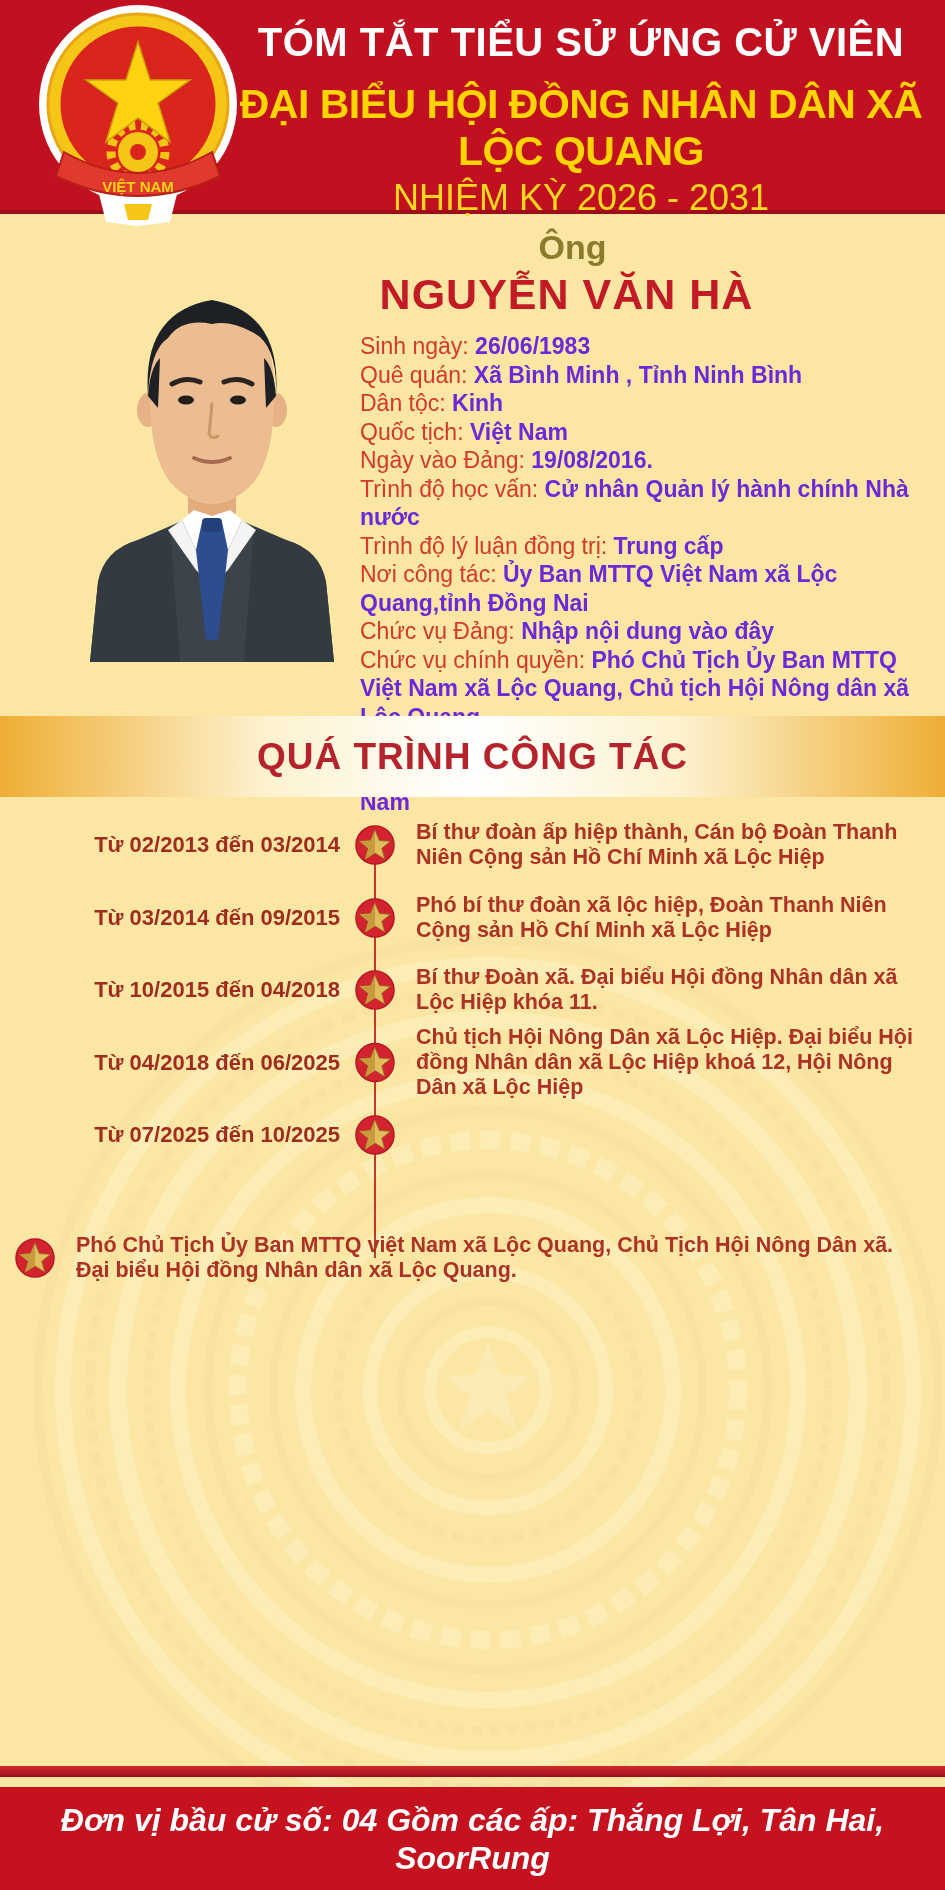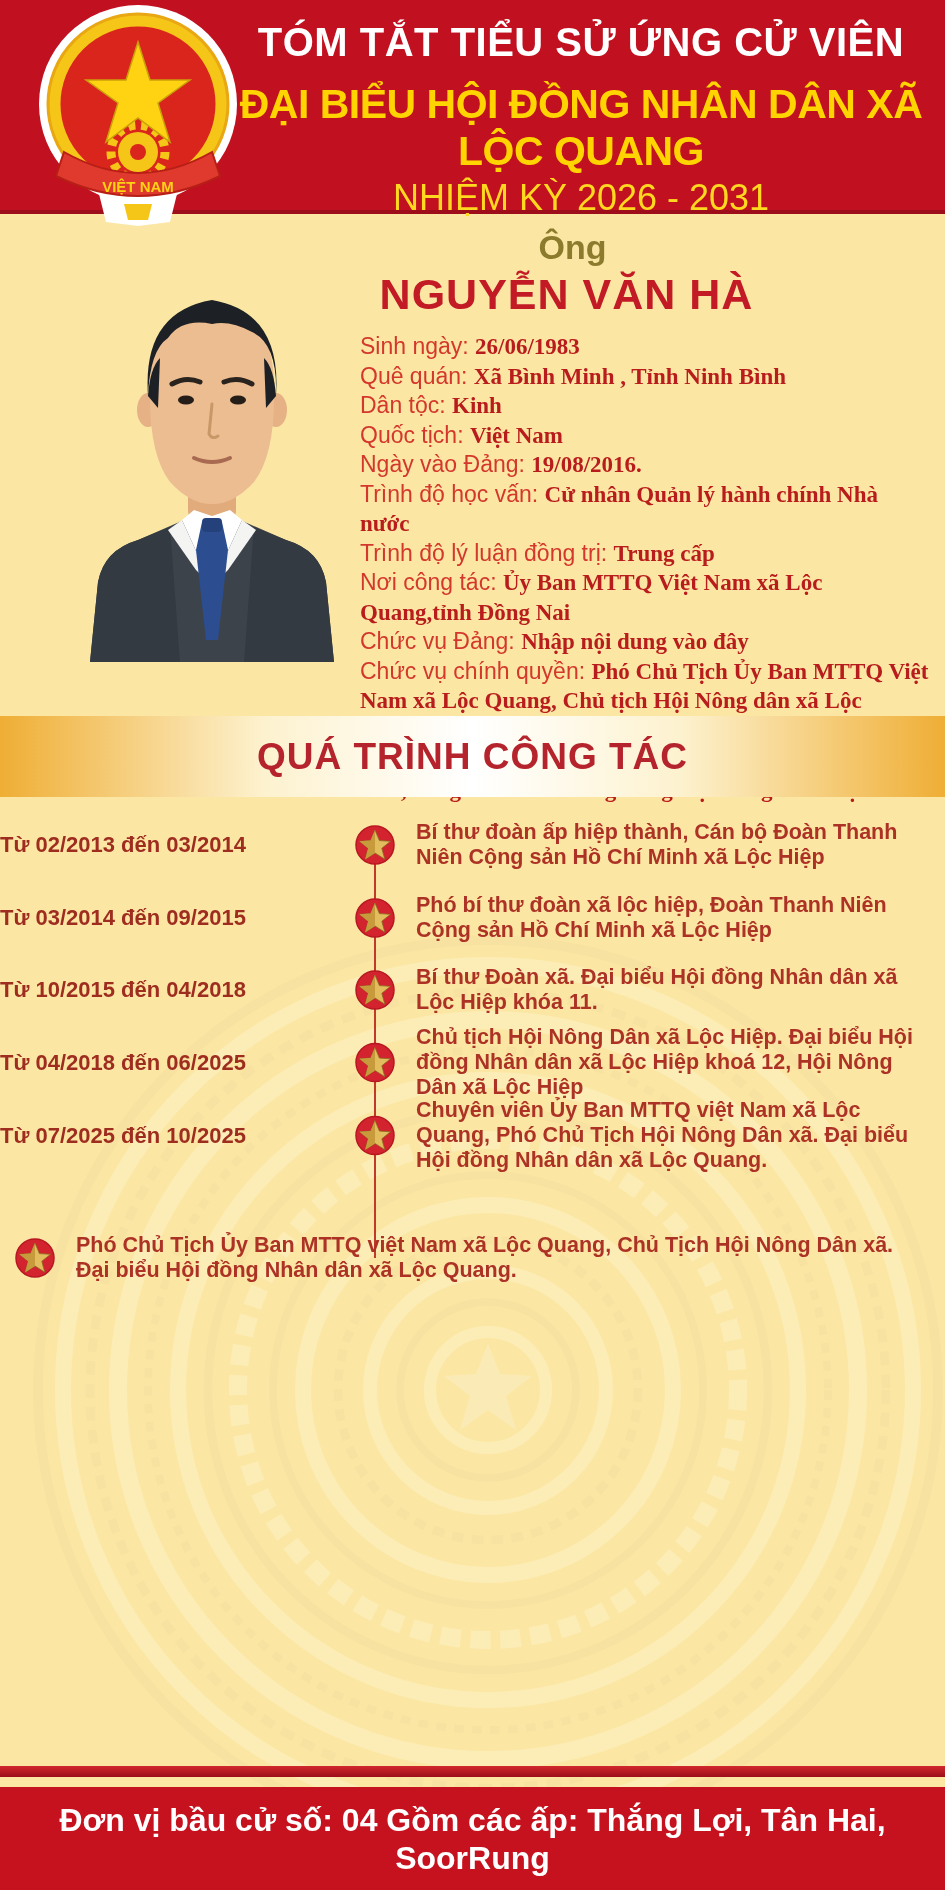--- a/index.html
+++ b/index.html
@@ -22,44 +22,44 @@
   
   .honorific{ position:absolute; top:228px; left:200px; right:0; z-index:1;
     text-align:center; color:#8c7b2c; font-size:34px; font-weight:700;}
   .name{ position:absolute; top:270px; left:200px; right:12px; z-index:1;
     text-align:center; color:#c21b26; font-size:43px; font-weight:700; letter-spacing:1px;}
   .photo{ position:absolute; left:84px; top:248px; width:256px; height:414px; z-index:1;}
   .details{ position:absolute; top:332px; left:360px; right:12px; z-index:1;
     font-size:23px; line-height:28.5px; }
   .drow{ color:#d4382d; }
   .dlabel{ font-weight:400; }
-  .dvalue{ color:#b91c1c; font-weight:700;font-family:Liberation Serif, serif; }
+  .dvalue{ color:#6d28d9; font-weight:700; }
   
   .band{
     position:absolute; top:716px; left:0; right:0; height:81px; z-index:1;
     background:linear-gradient(90deg,#efae35 0%,#fdf2cf 28%,#ffffff 50%,#fdf2cf 72%,#efae35 100%);
     display:flex; align-items:center; justify-content:center;
   }
   .band-title{ color:#b5242c; font-size:37px; font-weight:700; letter-spacing:1px;}
   
   .timeline{ position:absolute; top:812px; left:0; right:0; height:520px; z-index:1;}
   .tline{ position:absolute; left:374px; top:33px; height:413px; width:2px; background:#c0392b;}
   .trow{ position:absolute; left:0; right:0; transform:translateY(-50%);
     display:flex; align-items:center;}
-  .tdate{ width:340px; text-align:left; color:#9e2d20; font-size:22px; font-weight:700; flex:none;}
+  .tdate{ width:340px; text-align:right; color:#9e2d20; font-size:22px; font-weight:700; flex:none;}
   .tmark{ width:70px; flex:none; display:flex; justify-content:center;}
   .tdesc{ flex:1; padding:0 18px 0 6px; color:#ad3226; font-size:21.5px;
     font-weight:700; line-height:25px;}
   
   .stripe{ position:absolute; top:1766px; left:0; right:0; height:11px; z-index:2;
     background:linear-gradient(#d2282e,#9c0f18);}
   .footer{ position:absolute; top:1787px; left:0; right:0; bottom:0; z-index:2;
     background:#c6121e; display:flex; align-items:center; justify-content:center;}
   .footer-text{ color:#ffffff; font-size:32px; font-weight:700; line-height:38px;
-    text-align:center; padding:0 47px;}
+    text-align:center; padding:0 47px;font-style:italic;}
 </style>
 </head>
 <body>
 
 <div class="poster">
 
   <svg class="wm" width="945" height="1890" viewBox="0 0 945 1890">
     <g transform="translate(488,1390)" opacity="0.55" fill="none">
       <circle r="450" stroke="#f6dfa0" stroke-width="10"></circle>
       <circle r="425" stroke="#fdf2c9" stroke-width="16"></circle>
@@ -195,21 +195,20 @@
       </div>
       <div class="trow" style="top: 323px;">
         <div class="tdate">Từ 07/2025 đến 10/2025</div>
         <div class="tmark">
           <svg width="42" height="42" viewBox="0 0 42 42">
             <circle cx="21" cy="21" r="19" fill="#d2232e" stroke="#b71722" stroke-width="1.5"></circle>
             <polygon fill="#e3bc5e" stroke="#8a6a1f" stroke-width="0.8" points="21,6 25.4,16.6 36.5,17.3 27.8,24.3 30.8,35.2 21,29 11.2,35.2 14.2,24.3 5.5,17.3 16.6,16.6"></polygon>
             <polygon fill="#c79b3c" points="21,6 21,29 11.2,35.2 14.2,24.3 5.5,17.3 16.6,16.6"></polygon>
           </svg>
         </div>
-        <div class="tdesc">Chuyên viên  Ủy Ban MTTQ việt Nam xã Lộc Quang, Phó Chủ Tịch Hội Nông Dân xã. Đại biểu Hội đồng Nhân dân xã Lộc Quang.</div>
       </div>
       <div class="trow" style="top: 446px;">
         <div class="tmark">
           <svg width="42" height="42" viewBox="0 0 42 42">
             <circle cx="21" cy="21" r="19" fill="#d2232e" stroke="#b71722" stroke-width="1.5"></circle>
             <polygon fill="#e3bc5e" stroke="#8a6a1f" stroke-width="0.8" points="21,6 25.4,16.6 36.5,17.3 27.8,24.3 30.8,35.2 21,29 11.2,35.2 14.2,24.3 5.5,17.3 16.6,16.6"></polygon>
             <polygon fill="#c79b3c" points="21,6 21,29 11.2,35.2 14.2,24.3 5.5,17.3 16.6,16.6"></polygon>
           </svg>
         </div>
         <div class="tdesc">Phó Chủ Tịch Ủy Ban MTTQ việt Nam xã Lộc Quang, Chủ Tịch Hội Nông Dân xã. Đại biểu Hội đồng Nhân dân xã Lộc Quang.</div>

